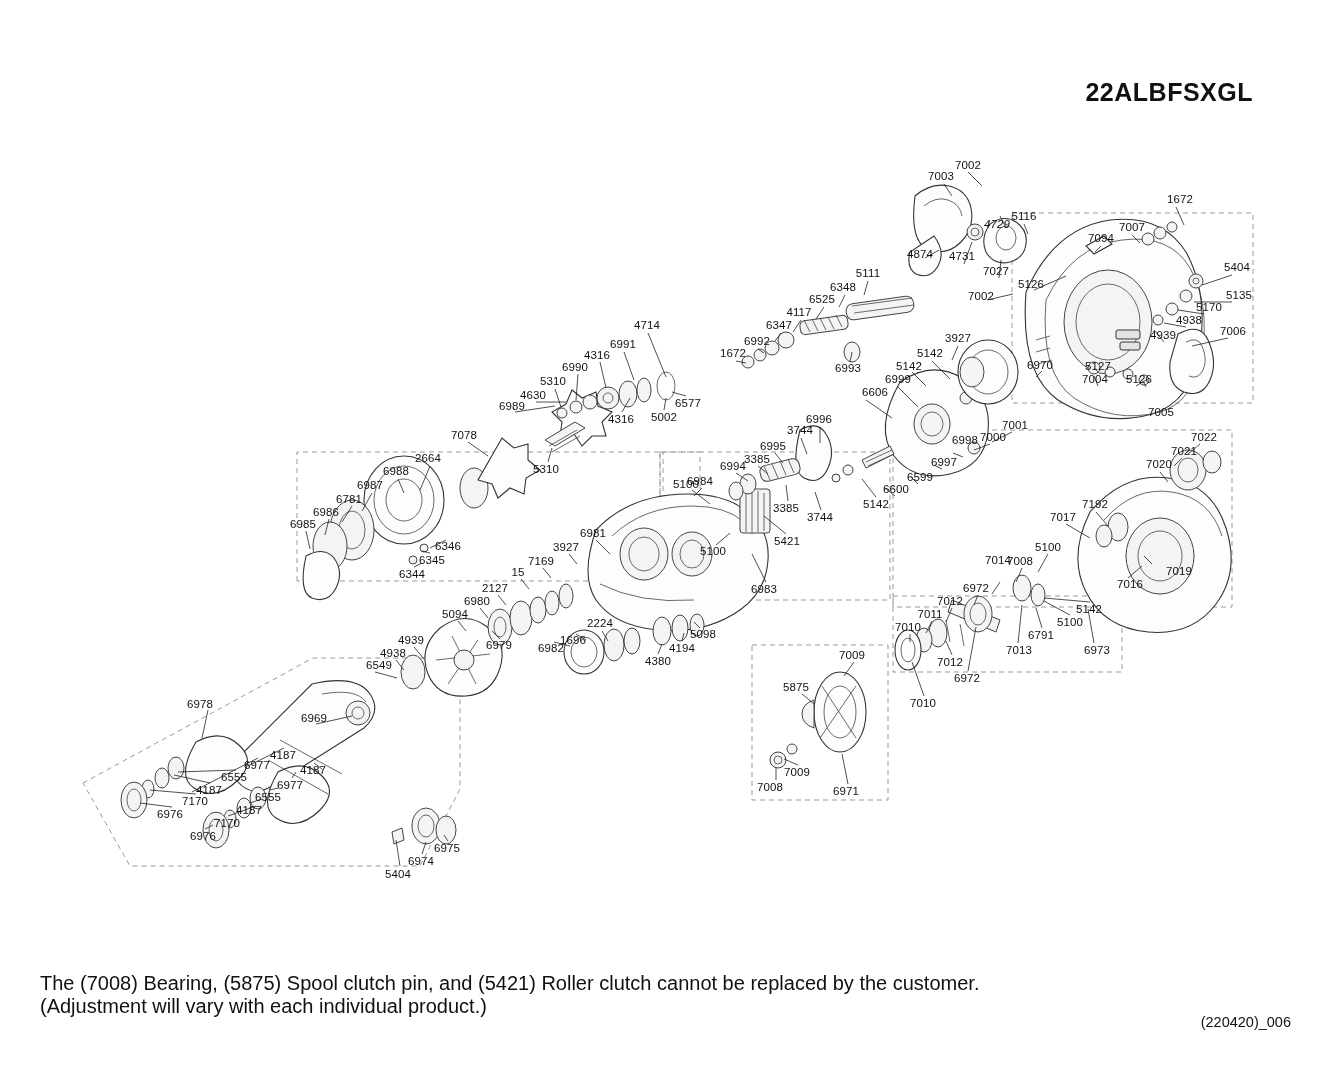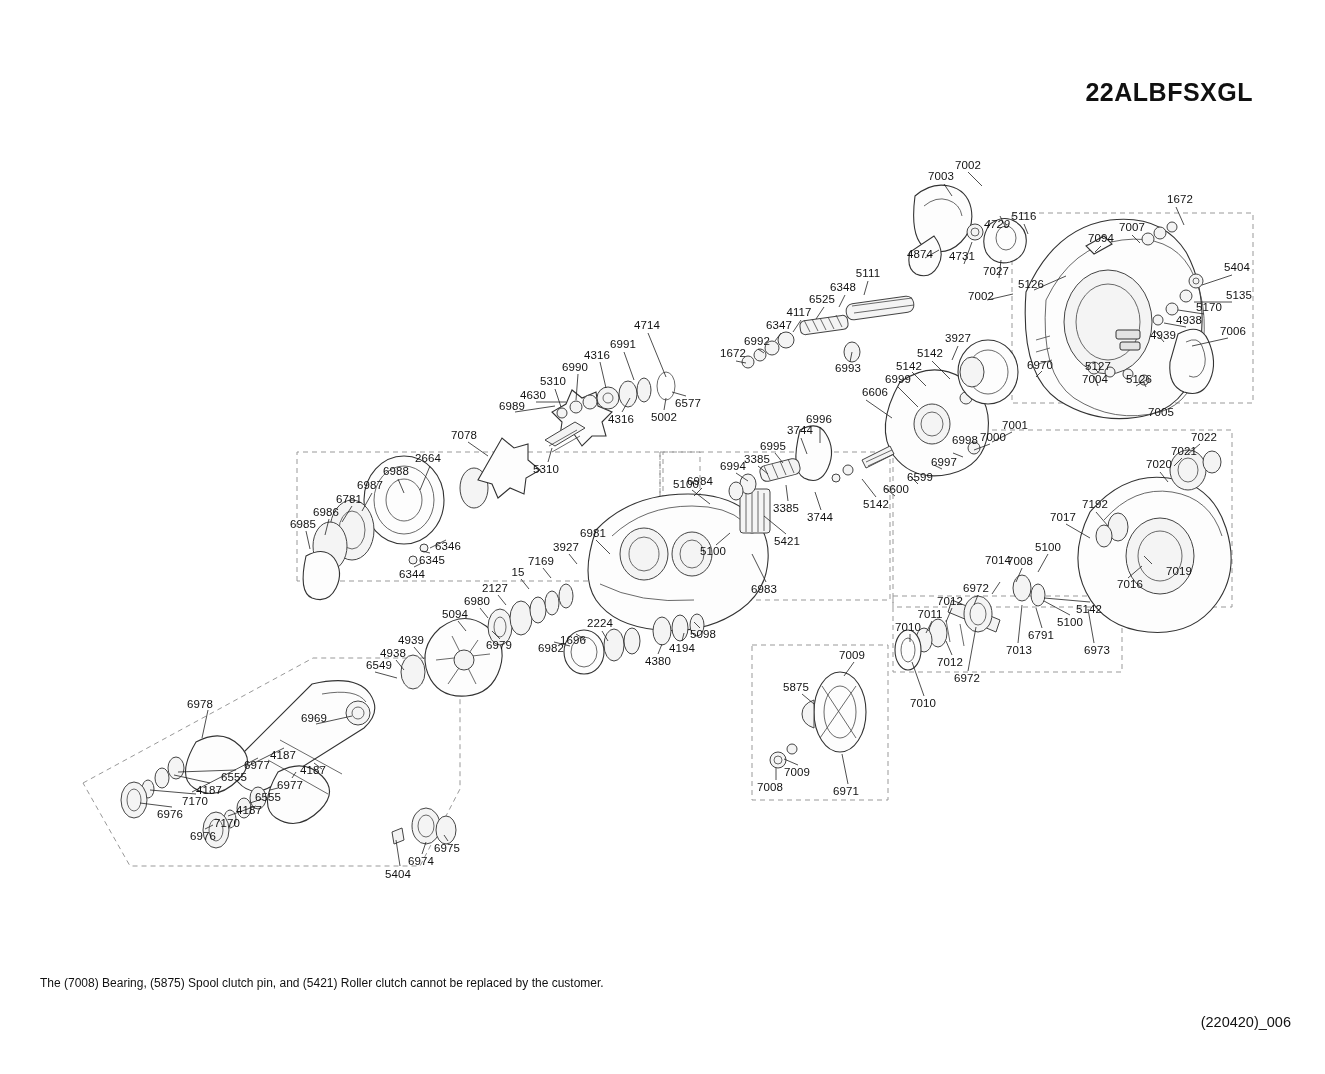--- a/index.html
+++ b/index.html
@@ -28,21 +28,21 @@
     font-size: 25px;
     font-weight: bold;
     letter-spacing: 0.5px;
     color: #111;
     white-space: nowrap;
   }
   .notes {
     position: absolute;
     left: 40px;
     top: 972px;
-    font-size: 12px;
+    font-size: 20px;
     line-height: 23px;
     color: #111;
   }
   .notes div { white-space: nowrap; }
   .docref {
     position: absolute;
     right: 34px;
     top: 1014px;
     font-size: 14.5px;
     color: #111;
@@ -592,16 +592,17 @@
       <div class="lbl" style="left: 268px; top: 797px;">6555</div>
       <div class="lbl" style="left: 290px; top: 785px;">6977</div>
       <div class="lbl" style="left: 313px; top: 770px;">4187</div>
       <div class="lbl" style="left: 398px; top: 874px;">5404</div>
       <div class="lbl" style="left: 421px; top: 861px;">6974</div>
       <div class="lbl" style="left: 447px; top: 848px;">6975</div>
     </div>
 
   <div class="notes">
     <div>The (7008) Bearing, (5875) Spool clutch pin, and (5421) Roller clutch cannot be replaced by the customer.</div>
+    <div>(Adjustment will vary with each individual product.)</div>
   </div>
 
   <div class="docref">(220420)_006</div>
 </div>
 
 </body></html>

